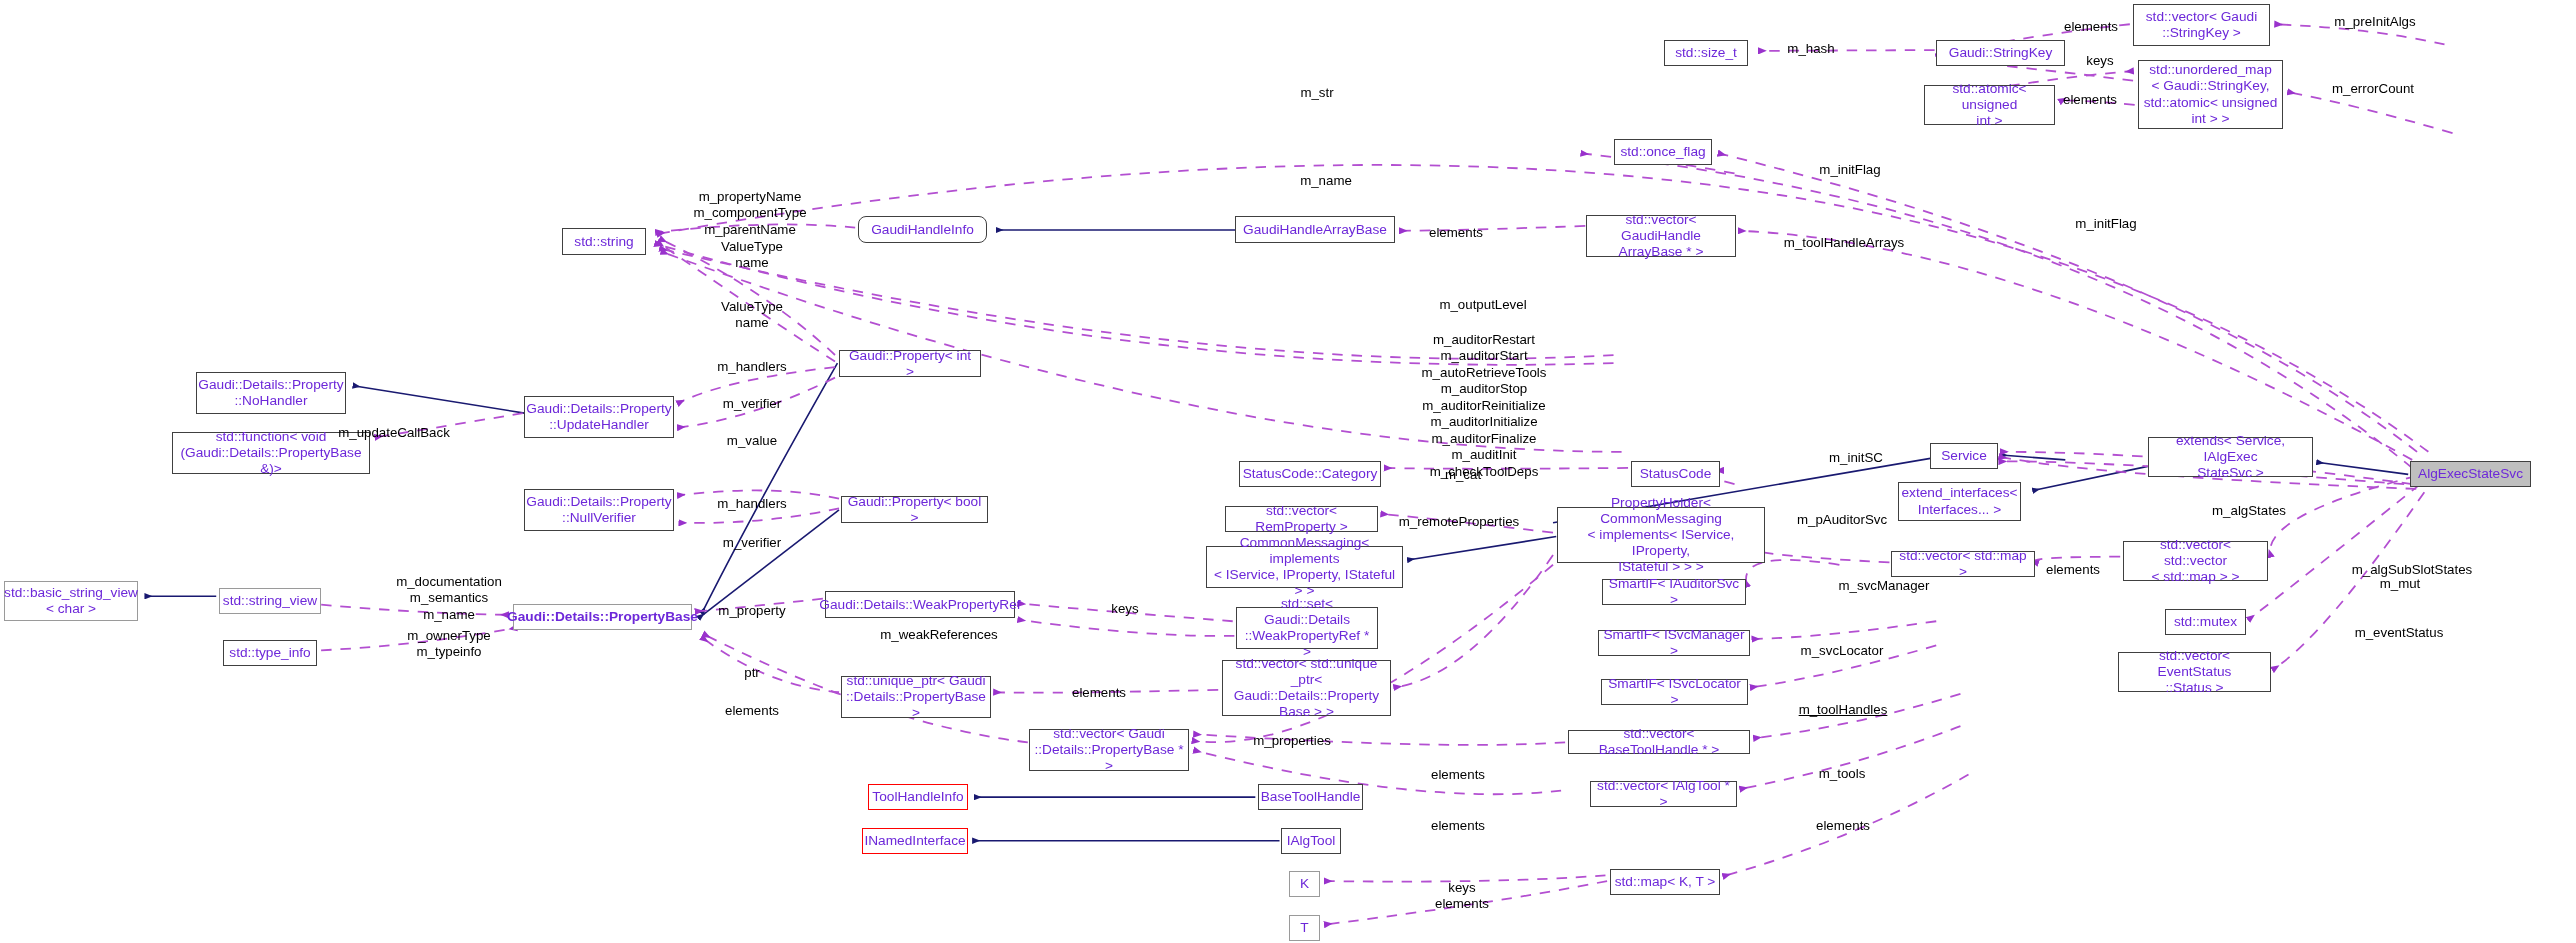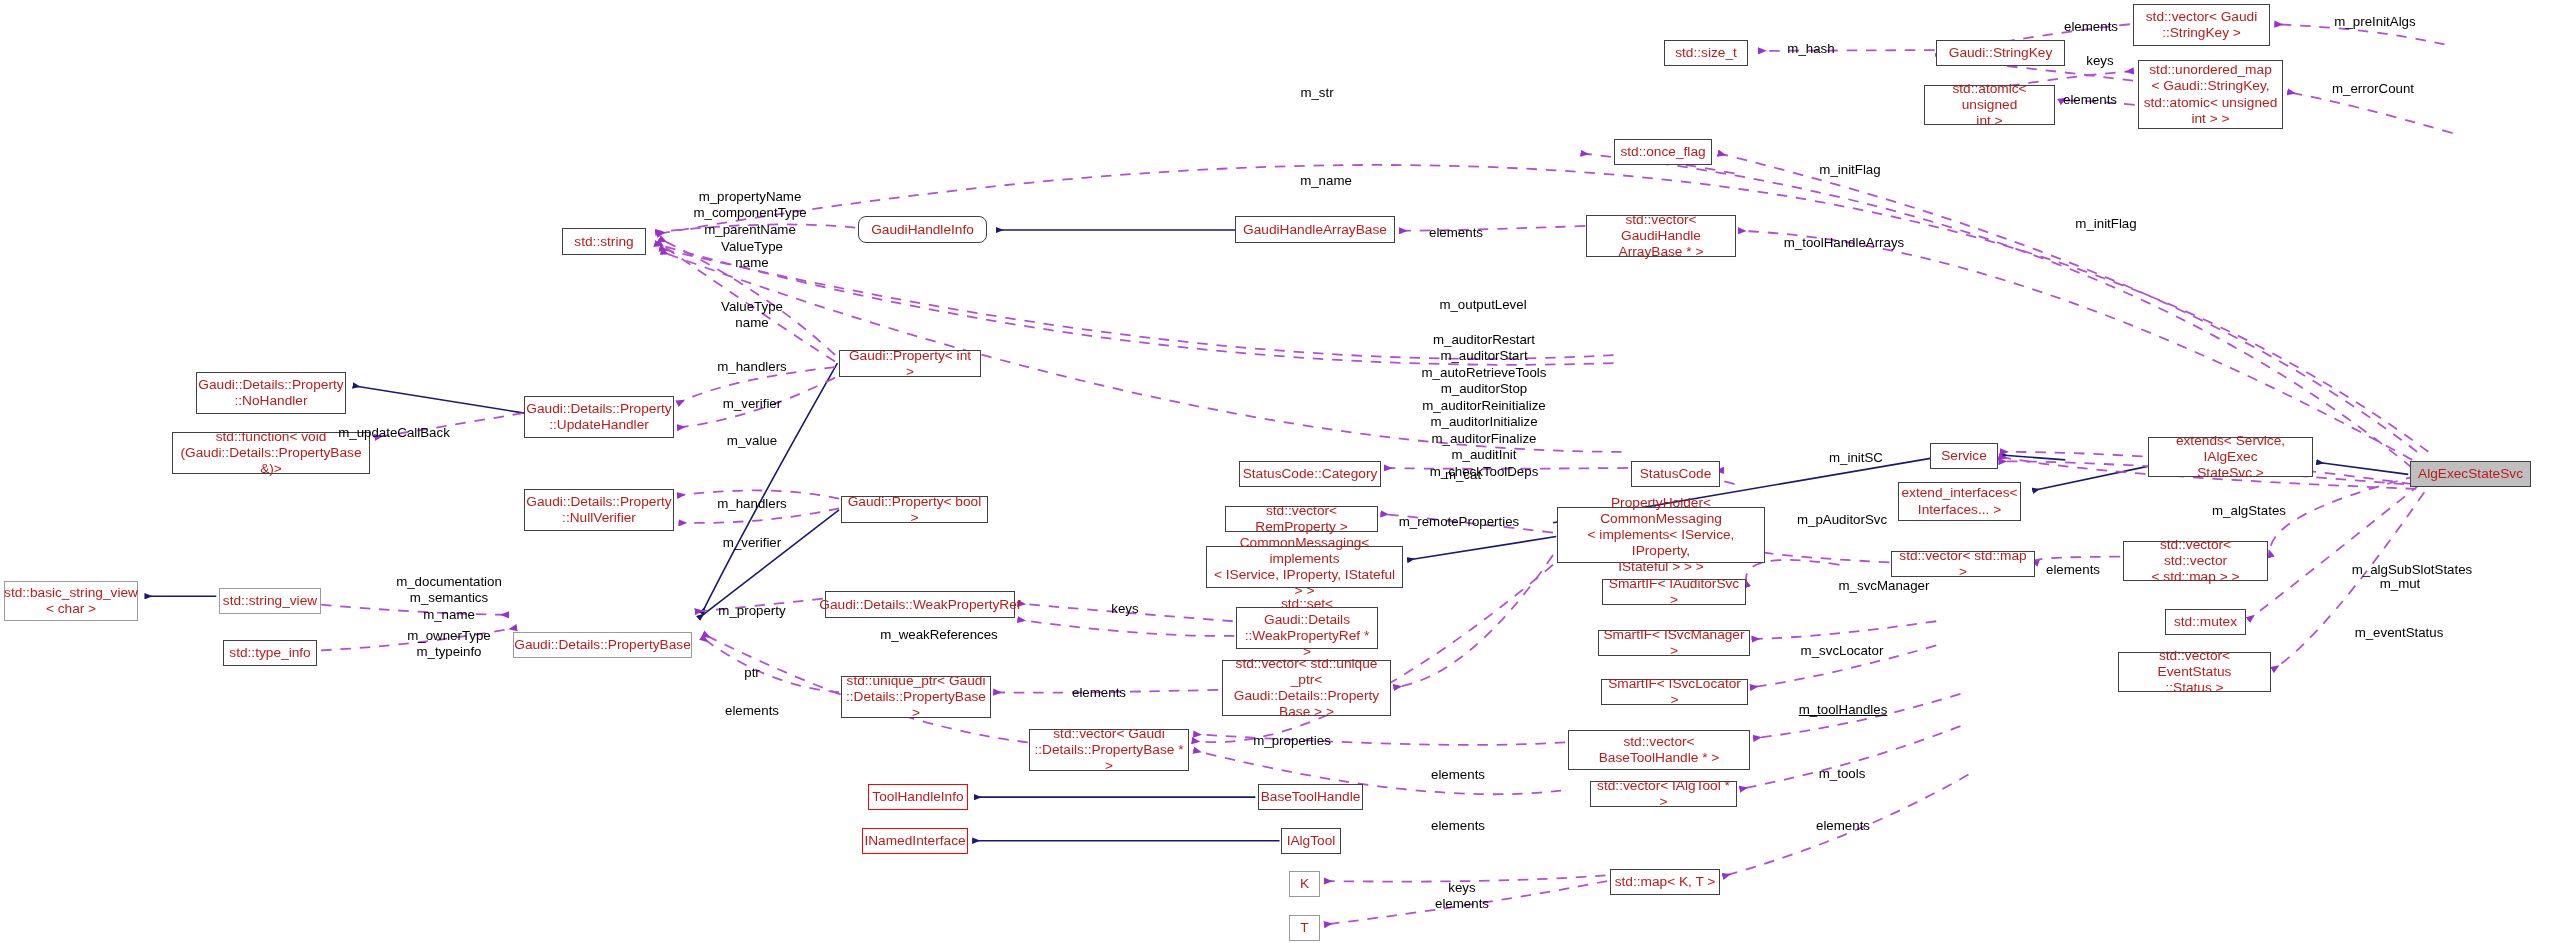--- a/index.html
+++ b/index.html
@@ -25,21 +25,21 @@
   }
   .node {
     position: absolute;
     box-sizing: border-box;
     display: flex;
     align-items: center;
     justify-content: center;
     text-align: center;
     background: #ffffff;
     border: 0.8px solid #404040;
-    color: #b91c1c;
+    color: #6d28d9;
     font-size: 13.7px;
     line-height: 1.18;
     white-space: pre-line;
     padding: 1.6px 3.2px;
     z-index: 5;
   }
   .node.thin { border-color: #9a9a9a; }
   .node.red  { border-color: #ff0000; }
   .node.focus {
     background: #bfbfbf;
@@ -186,21 +186,21 @@
 (Gaudi::Details::PropertyBase &amp;)&gt;</div>
       <div class="node" style="left: 524px; top: 489px; width: 150px; height: 42px;">Gaudi::Details::Property
 ::NullVerifier</div>
       <div class="node" style="left: 839px; top: 350px; width: 142px; height: 27.4px;">Gaudi::Property&lt; int &gt;</div>
       <div class="node" style="left: 841px; top: 496px; width: 147px; height: 27.4px;">Gaudi::Property&lt; bool &gt;</div>
       <div class="node" style="left: 825px; top: 591px; width: 190px; height: 27.4px;">Gaudi::Details::WeakPropertyRef</div>
       <div class="node thin" style="left: 4px; top: 581px; width: 134px; height: 40px;">std::basic_string_view
 &lt; char &gt;</div>
       <div class="node thin" style="left: 219px; top: 588px; width: 102px; height: 26px;">std::string_view</div>
       <div class="node" style="left: 223px; top: 640px; width: 94px; height: 26px;">std::type_info</div>
-      <div class="node thin" style="left: 513px; top: 632px; width: 179px; height: 26px;">Gaudi::Details::PropertyBase</div>
+      <div class="node thin" style="left: 513px; top: 604px; width: 179px; height: 26px; font-weight: bold;">Gaudi::Details::PropertyBase</div>
       <div class="node" style="left: 841px; top: 676px; width: 150px; height: 42px;">std::unique_ptr&lt; Gaudi
 ::Details::PropertyBase &gt;</div>
       <div class="node" style="left: 1029px; top: 729px; width: 160px; height: 42px;">std::vector&lt; Gaudi
 ::Details::PropertyBase * &gt;</div>
       <div class="node red" style="left: 868px; top: 784px; width: 100px; height: 26px;">ToolHandleInfo</div>
       <div class="node" style="left: 1258px; top: 784px; width: 105px; height: 26px;">BaseToolHandle</div>
       <div class="node red" style="left: 862px; top: 828px; width: 106px; height: 26px;">INamedInterface</div>
       <div class="node" style="left: 1281px; top: 828px; width: 60px; height: 26px;">IAlgTool</div>
       <div class="node thin" style="left: 1289px; top: 871px; width: 31px; height: 26px;">K</div>
       <div class="node thin" style="left: 1289px; top: 915px; width: 31px; height: 26px;">T</div>
@@ -213,21 +213,21 @@
 &lt; implements&lt; IService, IProperty,
 IStateful &gt; &gt; &gt;</div>
       <div class="node" style="left: 1236px; top: 607px; width: 142px; height: 42px;">std::set&lt; Gaudi::Details
 ::WeakPropertyRef * &gt;</div>
       <div class="node" style="left: 1222px; top: 660px; width: 169px; height: 56px;">std::vector&lt; std::unique
 _ptr&lt; Gaudi::Details::Property
 Base &gt; &gt;</div>
       <div class="node" style="left: 1602px; top: 579px; width: 144px; height: 26px;">SmartIF&lt; IAuditorSvc &gt;</div>
       <div class="node" style="left: 1598px; top: 630px; width: 152px; height: 26px;">SmartIF&lt; ISvcManager &gt;</div>
       <div class="node" style="left: 1601px; top: 679px; width: 147px; height: 26px;">SmartIF&lt; ISvcLocator &gt;</div>
-      <div class="node" style="left: 1568px; top: 730px; width: 182px; height: 40px;">std::vector&lt; BaseToolHandle * &gt;</div>
+      <div class="node" style="left: 1568px; top: 730px; width: 182px; height: 24px;">std::vector&lt; BaseToolHandle * &gt;</div>
       <div class="node" style="left: 1590px; top: 781px; width: 147px; height: 26px;">std::vector&lt; IAlgTool * &gt;</div>
       <div class="node" style="left: 1610px; top: 869px; width: 110px; height: 26px;">std::map&lt; K, T &gt;</div>
       <div class="node" style="left: 1930px; top: 443px; width: 68px; height: 26px;">Service</div>
       <div class="node" style="left: 1898px; top: 482px; width: 123px; height: 39px;">extend_interfaces&lt;
 Interfaces... &gt;</div>
       <div class="node" style="left: 1891px; top: 551px; width: 144px; height: 26px;">std::vector&lt; std::map &gt;</div>
       <div class="node" style="left: 2148px; top: 437px; width: 165px; height: 40px;">extends&lt; Service, IAlgExec
 StateSvc &gt;</div>
       <div class="node" style="left: 2123px; top: 541px; width: 145px; height: 40px;">std::vector&lt; std::vector
 &lt; std::map &gt; &gt;</div>

